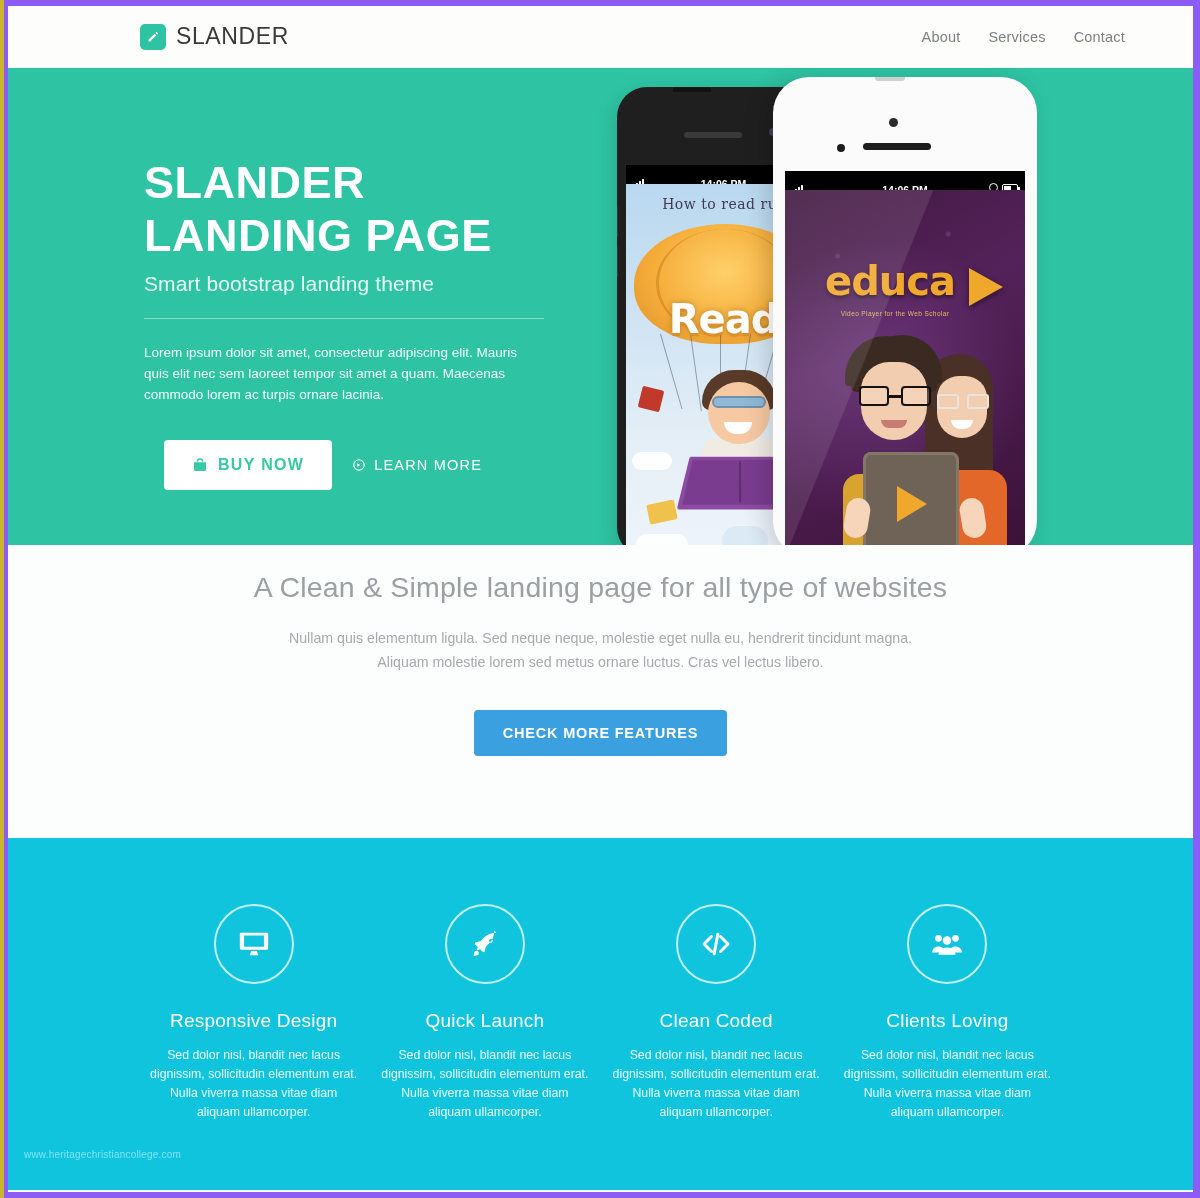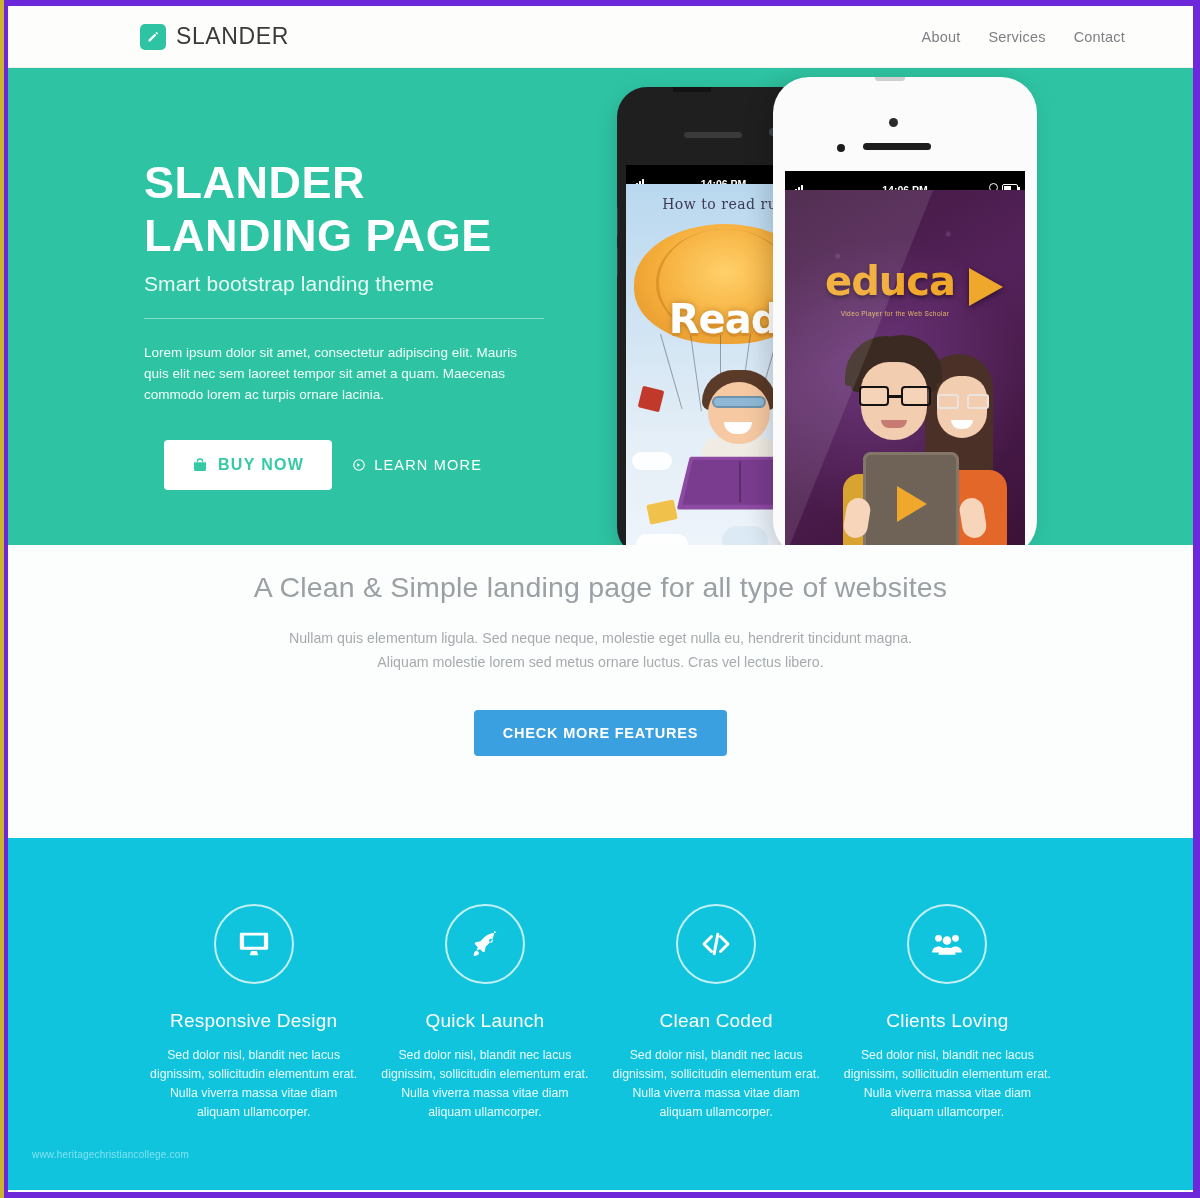--- a/index.html
+++ b/index.html
@@ -9,21 +9,21 @@
     height: 1198px;
     overflow: hidden;
     font-family: "Liberation Sans", sans-serif;
   }
 
   
   #page {
     position: relative;
     width: 1200px;
     height: 1198px;
-    background: #6d28d9;
+    background: #8b5cf6;
     padding: 6px 7px 6px 8px;
   }
   #frame-left-accent {
     position: absolute;
     left: 0; top: 0;
     width: 4px; height: 1198px;
     background: #cbb52f;
   }
   #inner {
     position: relative;
@@ -346,21 +346,21 @@
     letter-spacing: 0.2px;
   }
   .feat-text {
     font-size: 12.3px;
     color: #e8fbff;
     line-height: 1.55;
     padding: 0 12px;
   }
   .watermark {
     position: absolute;
-    left: 24px;
+    left: 16px;
     bottom: 30px;
     font-size: 10px;
     color: #7fe3f2;
     letter-spacing: 0.2px;
   }
   svg { display: block; }
 </style>
 </head>
 <body>
 

